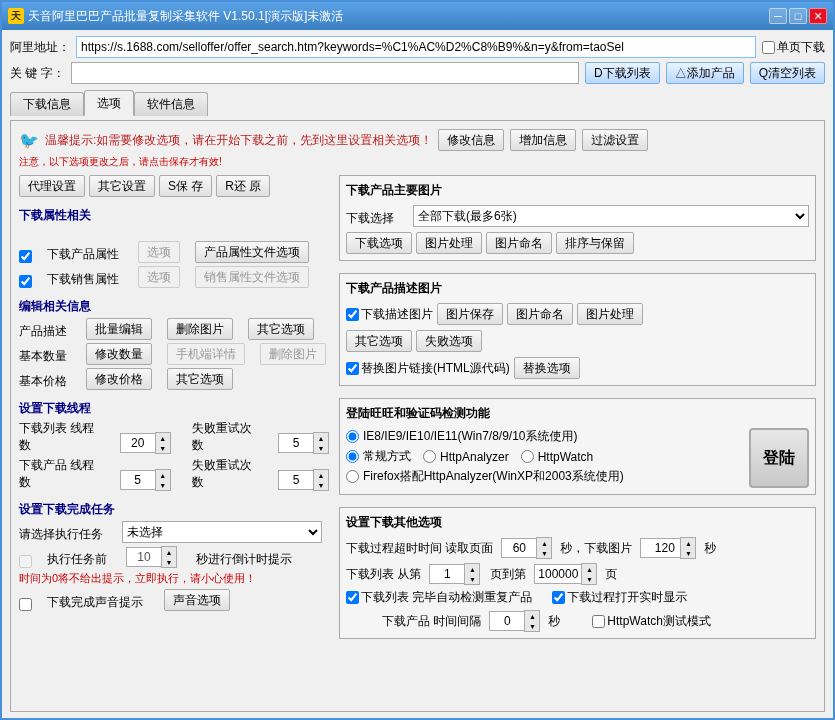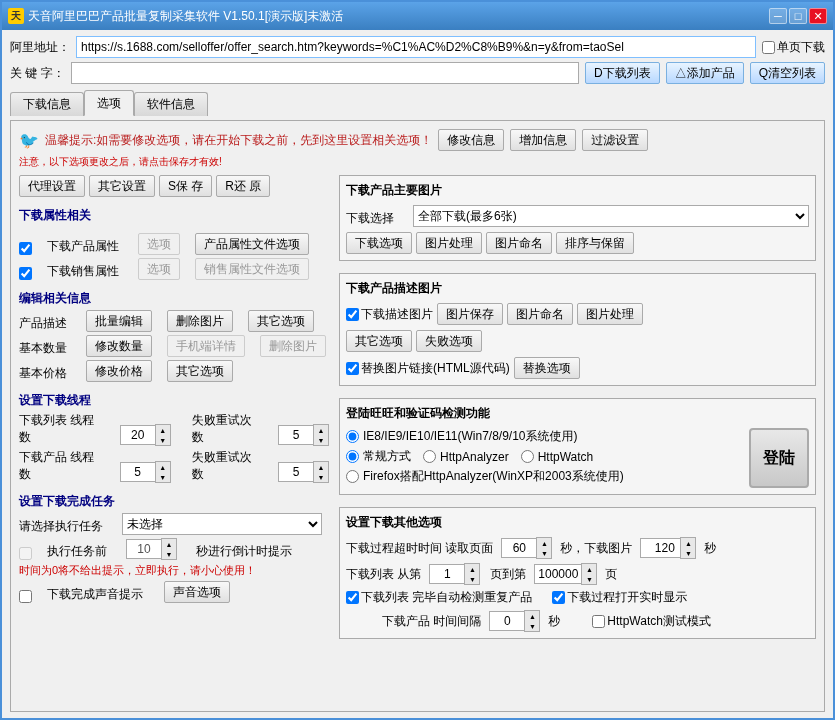--- a/index.html
+++ b/index.html
@@ -136,21 +136,21 @@
 
           <div class="btn-row">
             <button class="btn">代理设置</button>
             <button class="btn">其它设置</button>
             <button class="btn">S保 存</button>
             <button class="btn">R还 原</button>
           </div>
 
           <div>
             <div class="section-label">下载属性相关</div>
-            <div class="checkbox-row" style="margin-top:9px;">
+            <div class="checkbox-row" style="margin-top:17px;">
               <input type="checkbox" checked="" style="">
               <span>下载产品属性</span>
               <button class="btn btn-disabled" style="margin-left:4px;">选项</button>
               <button class="btn">产品属性文件选项</button>
             </div>
             <div class="checkbox-row" style="margin-top:3px;">
               <input type="checkbox" checked="" style="">
               <span>下载销售属性</span>
               <button class="btn btn-disabled" style="margin-left:4px;">选项</button>
               <button class="btn btn-disabled">销售属性文件选项</button>

